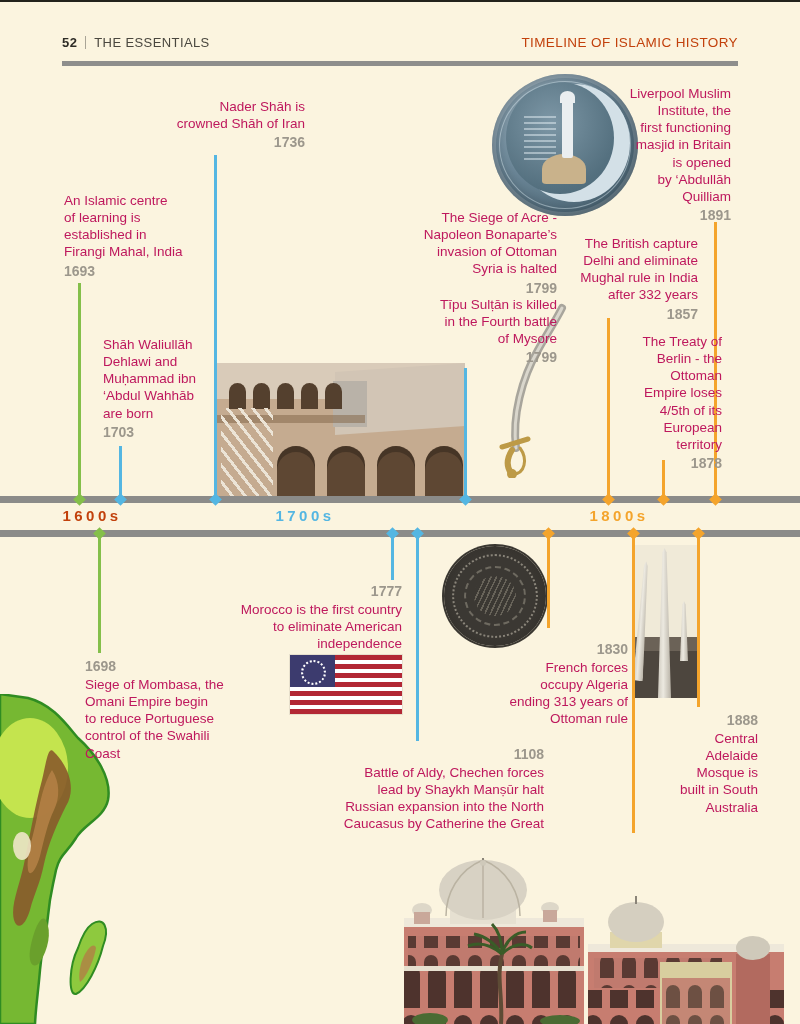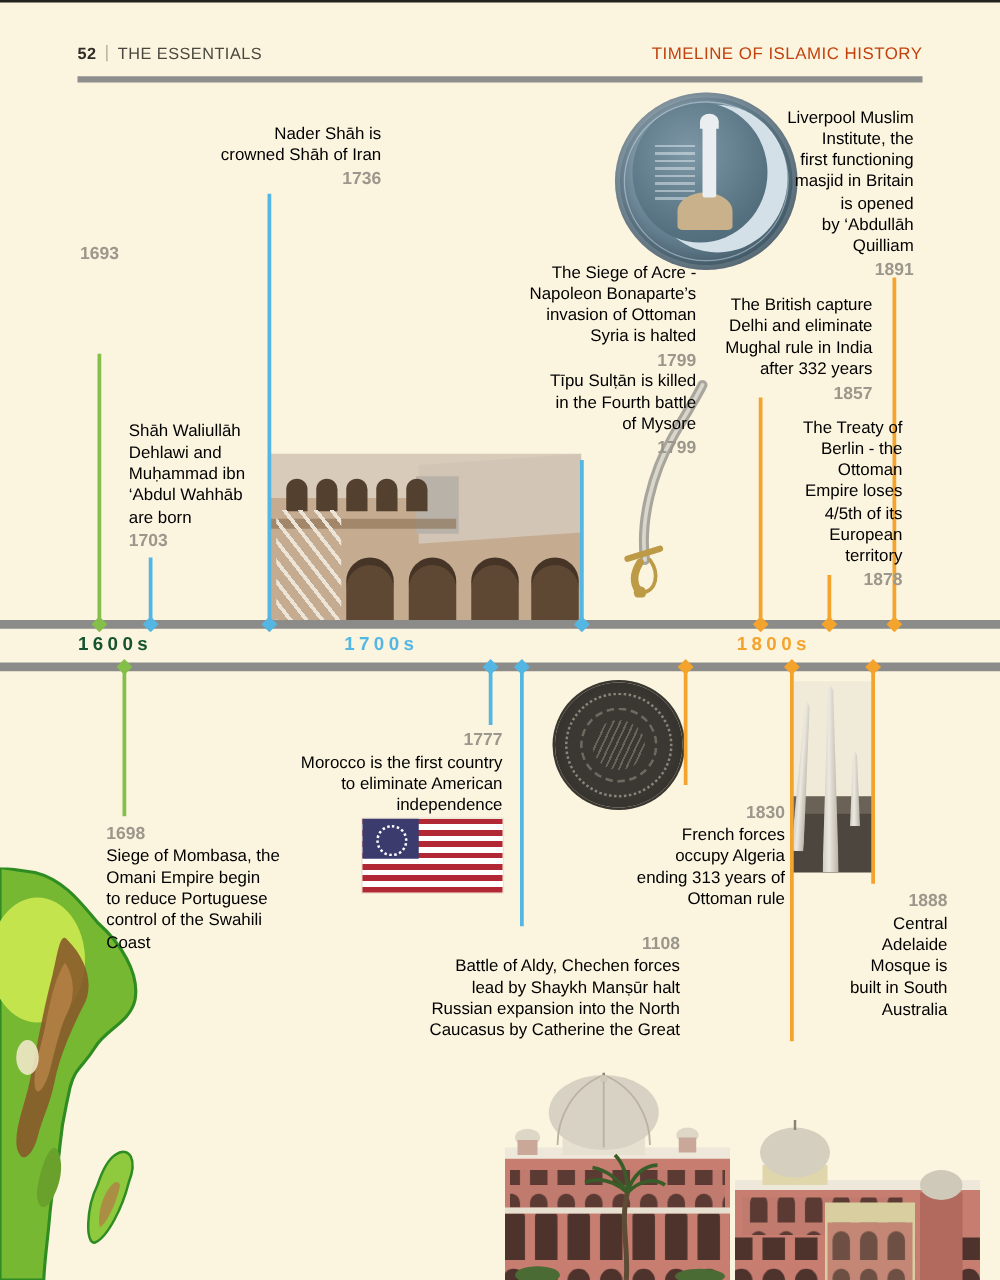--- a/index.html
+++ b/index.html
@@ -14,34 +14,34 @@
   .pagenum{font-weight:bold;color:#2e2c26;}
   .hsep{display:inline-block;width:1px;height:13px;background:#a9a496;margin:0 8px;transform:translateY(2px);}
   .h-right{font-size:13.5px;font-weight:normal;letter-spacing:.4px;color:#c2410c;}
   .rule{position:absolute;left:62px;top:61px;width:676px;height:5px;background:#8e8e8c;}
 
   
   .bar{position:absolute;left:0;width:800px;height:7px;background:#8b8b89;z-index:4;}
   .bar-top{top:496px;}
   .bar-bottom{top:530px;}
   .century{position:absolute;top:507px;transform:translateX(-50%);font-size:15px;font-weight:bold;letter-spacing:3.5px;z-index:5;}
-  .c-green{color:#14532d;}
+  .c-green{color:#c2410c;}
   .c-blue{color:#54b6e2;}
   .c-orange{color:#f4a42c;}
 
   
   .vline{position:absolute;width:3px;z-index:5;}
   .l-green{background:#84bf4a;}
   .l-blue{background:#54b6e2;}
   .l-orange{background:#f4a42c;}
   .diamond{position:absolute;width:9px;height:9px;transform:rotate(45deg);z-index:6;}
 
   
   .event{position:absolute;z-index:7;}
-  .etext{font-size:13.5px;line-height:1.27;white-space:pre-line;color:#000000;}
+  .etext{font-size:13.5px;line-height:1.27;white-space:pre-line;color:#be185d;}
   .eyear{font-size:14px;font-weight:bold;color:#9c978c;margin-top:2px;}
   .eyear.first{margin:0 0 2px 0;}
   .ta-c{text-align:right;}
   .ta-l{text-align:left;}
   .ta-r{text-align:right;}
 
   
   .coin{position:absolute;left:492px;top:74px;width:146px;height:142px;border-radius:50%;z-index:2;
     background:radial-gradient(circle at 38% 32%,#a7bcc8,#6d8899 45%,#46606f 80%,#35505e);
     box-shadow:inset 0 0 0 4px rgba(255,255,255,.14),inset 0 0 18px rgba(0,0,0,.35);}
@@ -258,20 +258,24 @@
   <div class="diamond l-orange" style="left:544px;top:529px"></div>
   <div class="diamond l-orange" style="left:629px;top:529px"></div>
   <div class="diamond l-orange" style="left:694px;top:529px"></div>
 
   <div class="event ta-c" style="left:125px;top:98px;width:180px">
     <div class="etext">Nader Shāh is
 crowned Shāh of Iran</div>
     <div class="eyear">1736</div>
   </div>
   <div class="event ta-l" style="left:64px;top:192px;width:160px">
+    <div class="etext">An Islamic centre
+of learning is
+established in
+Firangi Mahal, India</div>
     <div class="eyear">1693</div>
   </div>
   <div class="event ta-l" style="left:103px;top:336px;width:150px">
     <div class="etext">Shāh Waliullāh
 Dehlawi and
 Muḥammad ibn
 ‘Abdul Wahhāb
 are born</div>
     <div class="eyear">1703</div>
   </div>

